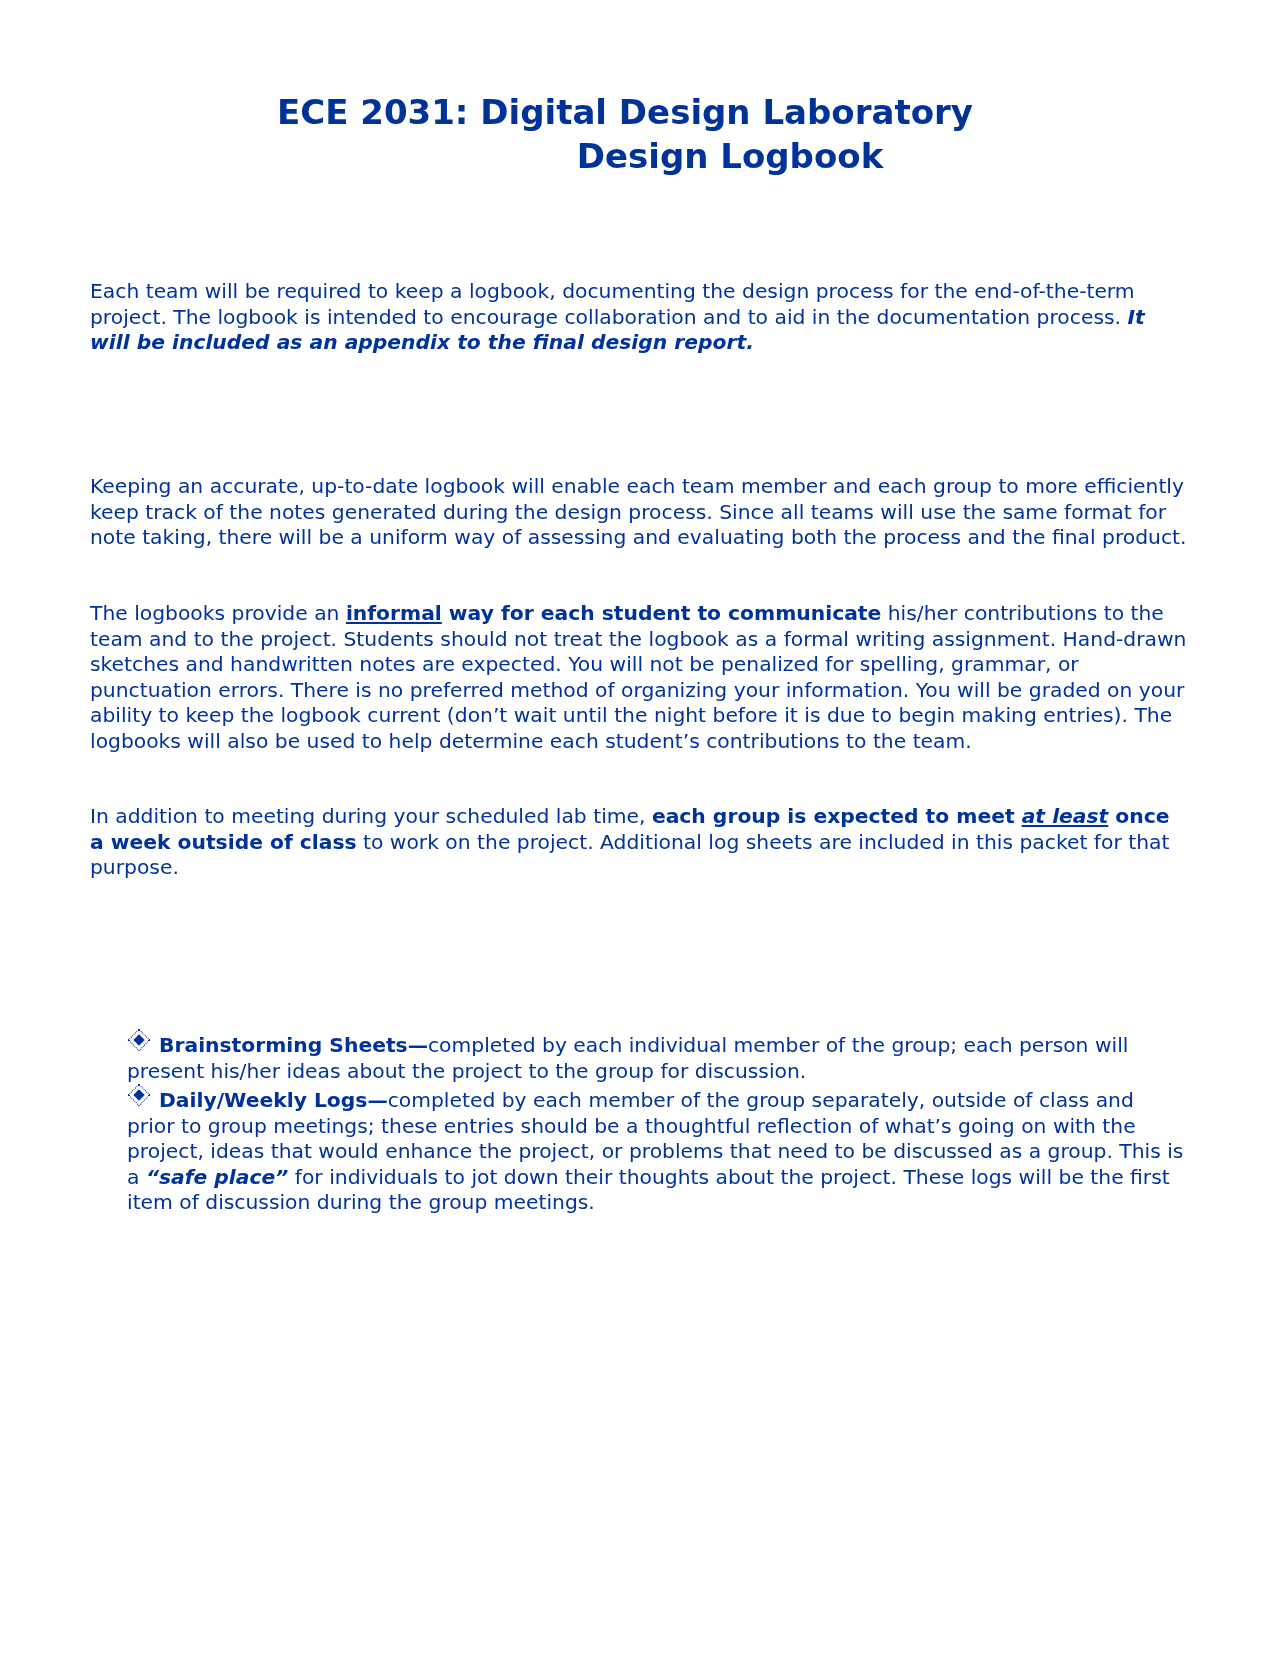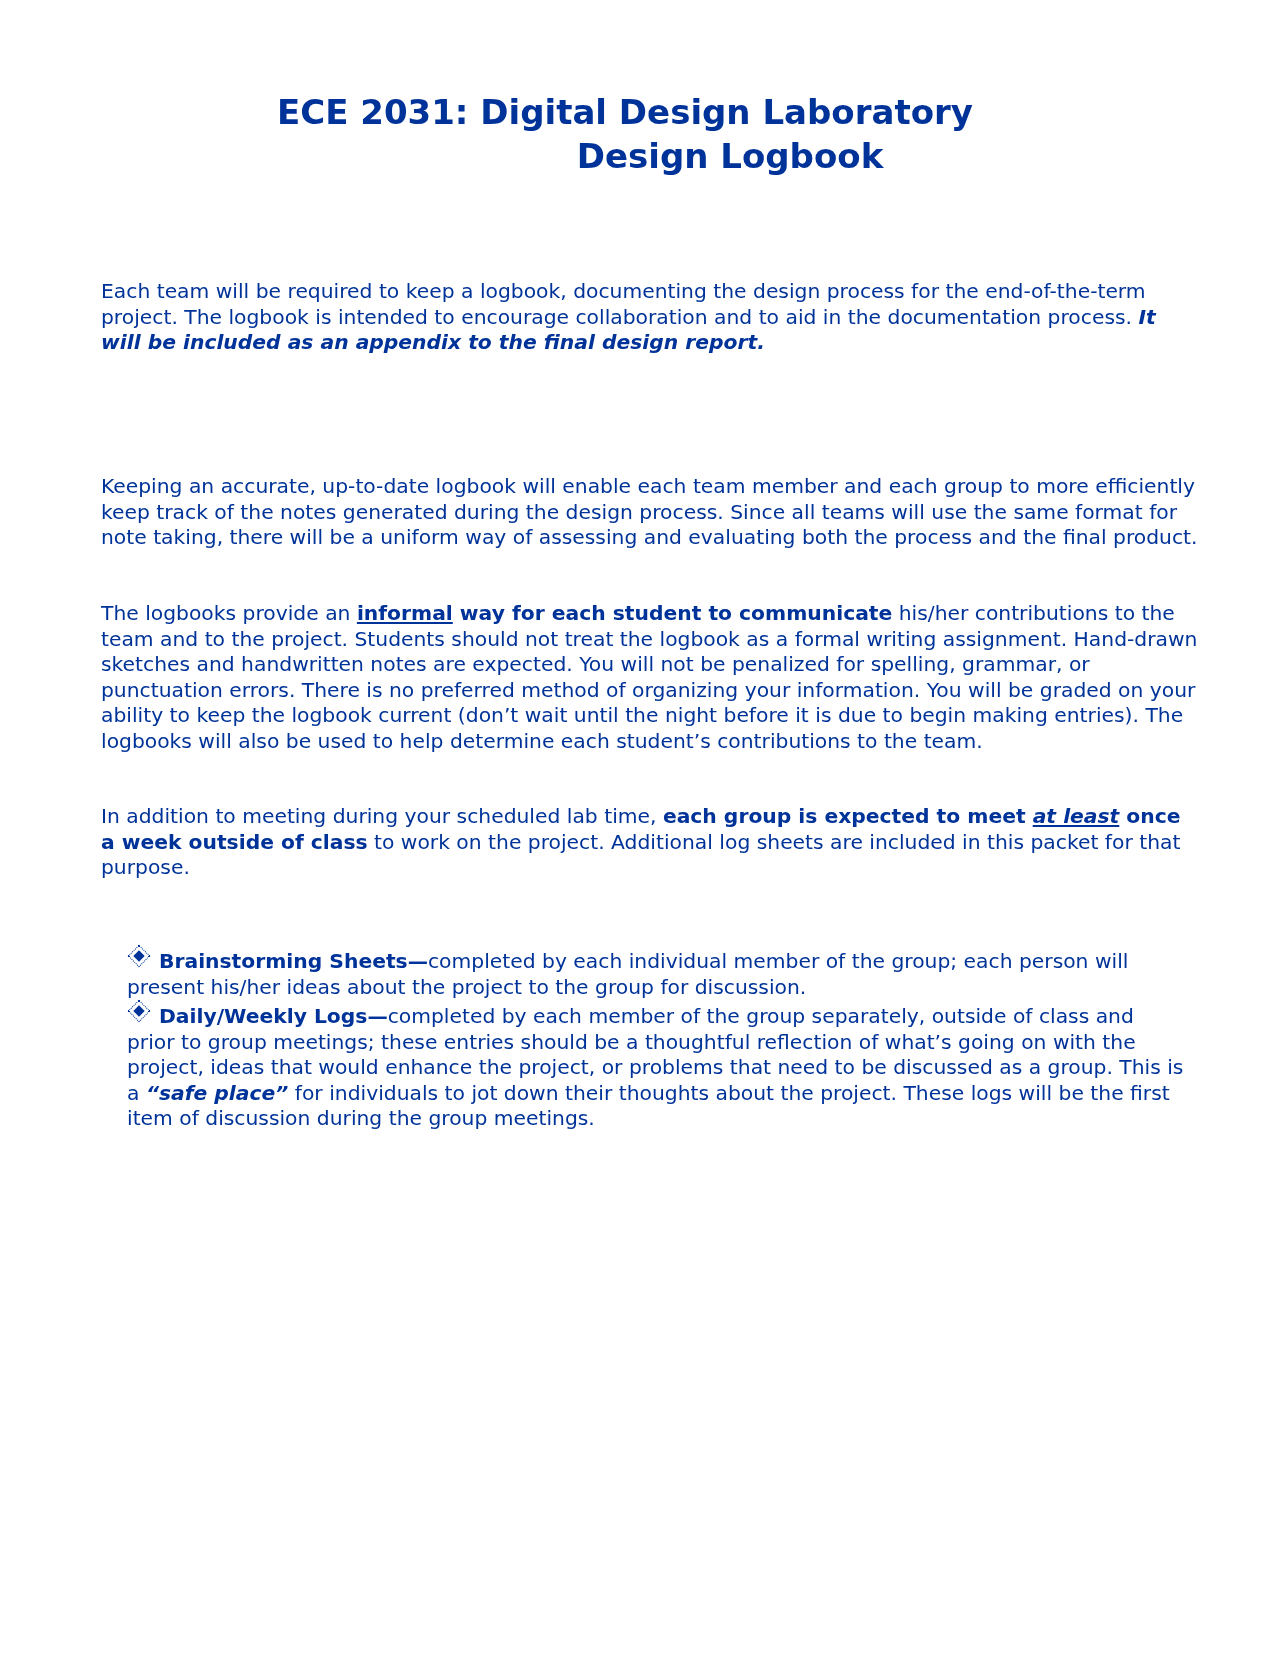--- a/index.html
+++ b/index.html
@@ -9,21 +9,21 @@
     font-family: "DejaVu Sans", sans-serif;
   }
   .page { position: absolute; left: 0; top: 0; width: 1280px; height: 1656px; border-radius: 12px; }
   .title {
     position: absolute; left: 0; width: 1280px; text-align: center;
     font-weight: bold; font-size: 34px; line-height: 44px; margin: 0;
   }
   .t1 { top: 90px; left: -15px; }
   .t2 { top: 134px; left: 90px; }
   .para {
-    position: absolute; left: 101px; width: 1100px;
+    position: absolute; left: 90px; width: 1100px;
     font-size: 20.3px; line-height: 25.5px; margin: 0;
   }
   .b { font-weight: bold; margin-top: 12px; }
   .bi { font-weight: bold; font-style: italic; }
   .u { text-decoration: underline; }
   .note {
     position: absolute; left: 90px; width: 1110px; margin: 0;
     font-weight: bold; font-size: 28px; line-height: 34px;
   }
   .diamond {
@@ -34,21 +34,21 @@
   .diamond::after {
     content: ""; position: absolute; left: 3px; top: 3px; width: 9px; height: 9px;
     background: #003399;
   }
   .diamond.sm { width: 16px; height: 16px; margin-right: 12px; vertical-align: 4px; }
   .diamond.sm::after { left: 2.5px; top: 2.5px; width: 8px; height: 8px; }
   .forms-heading {
     position: absolute; left: 90px; top: 930px; margin: 0;
     font-size: 28px; line-height: 34px; font-weight: bold; text-decoration: underline;
   }
-  .list { position: absolute; left: 127px; width: 1060px; top: 948px; margin: 0; padding: 0; list-style: none; }
+  .list { position: absolute; left: 127px; width: 1060px; top: 1032px; margin: 0; padding: 0; list-style: none; }
   .list li { font-size: 20.3px; line-height: 25.5px; margin-bottom: 3px; }
 </style>
 </head>
 <body>
 
 <div class="page">
 
   <h1 class="title t1">ECE 2031: Digital Design Laboratory</h1>
   <h1 class="title t2">Design Logbook</h1>
 

